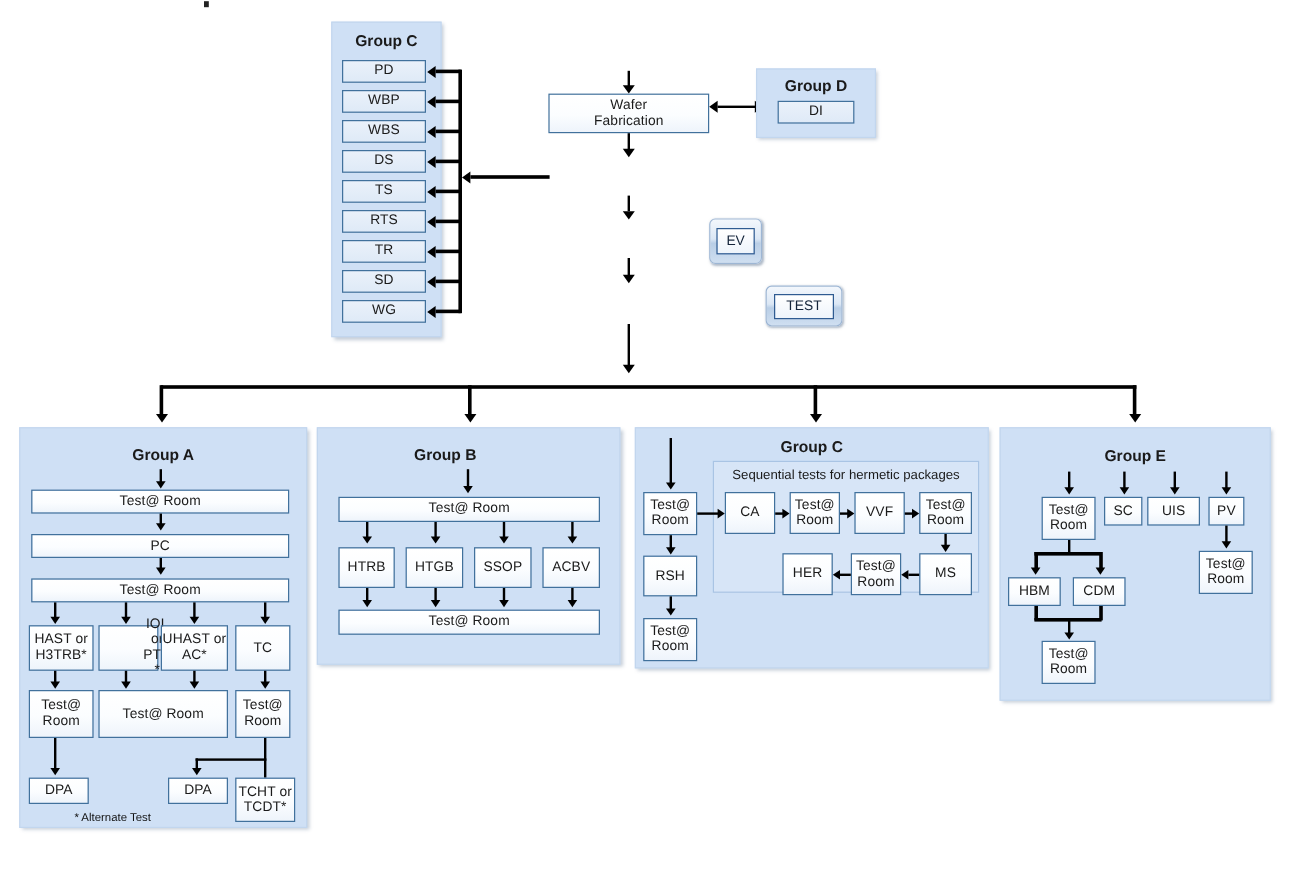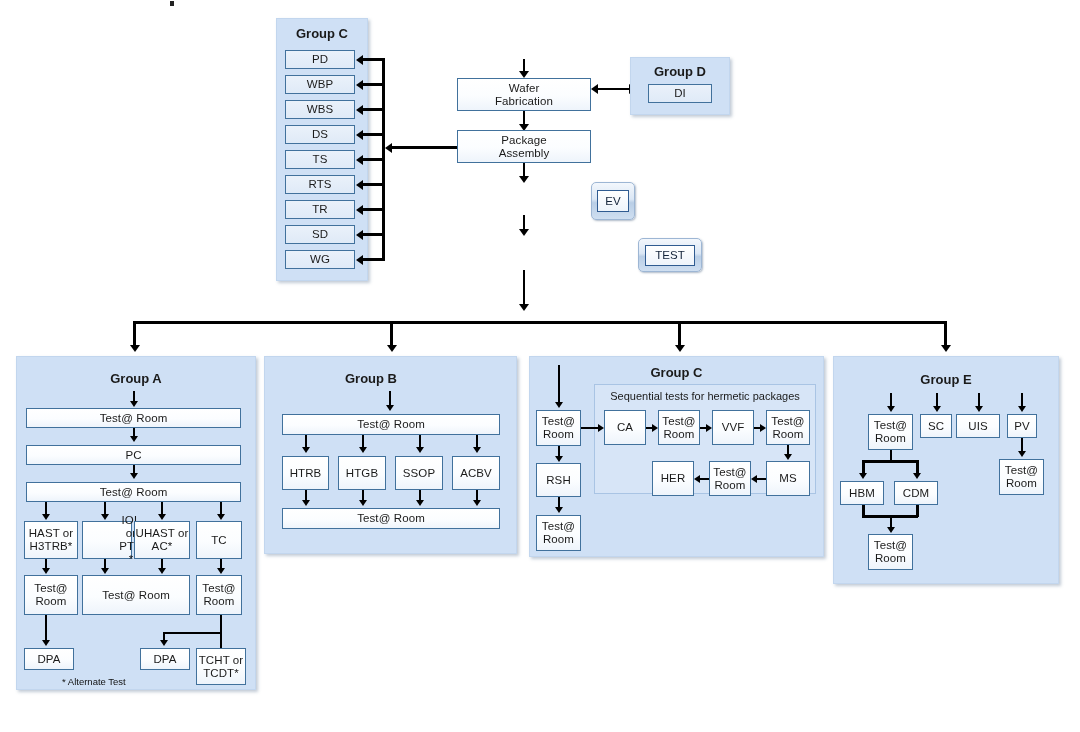--- a/index.html
+++ b/index.html
@@ -185,24 +185,20 @@
     <span class="t" style="white-space:pre-line;">Wafer
 Fabrication</span>
   </div>
   <div class="ln vl" style="left:522.7px;top:111px;height:14px;"></div>
   <div class="arw arw-d" style="left:519px;top:124px;"></div>
 
   <div class="ln hl" style="left:598px;top:87.5px;width:32px;"></div>
   <div class="arw arw-l" style="left:591px;top:84px;"></div>
   <div class="arw arw-r" style="left:629px;top:84px;"></div>
 
-  <div class="box" style="left:457px;top:130px;width:134px;height:33px;">
-    <span class="t" style="white-space:pre-line;">Package
-Assembly</span>
-  </div>
   <div class="ln vl" style="left:522.7px;top:163px;height:13px;"></div>
   <div class="arw arw-d" style="left:519px;top:176px;"></div>
 
   <div class="ln vl" style="left:522.7px;top:215px;height:15px;"></div>
   <div class="arw arw-d" style="left:519px;top:229px;"></div>
 
 
   <div class="btn3d" style="left:591px;top:182px;width:44px;height:38px;">
     <div class="inner" style="width:32px;height:22px;">
       <span>EV</span>

